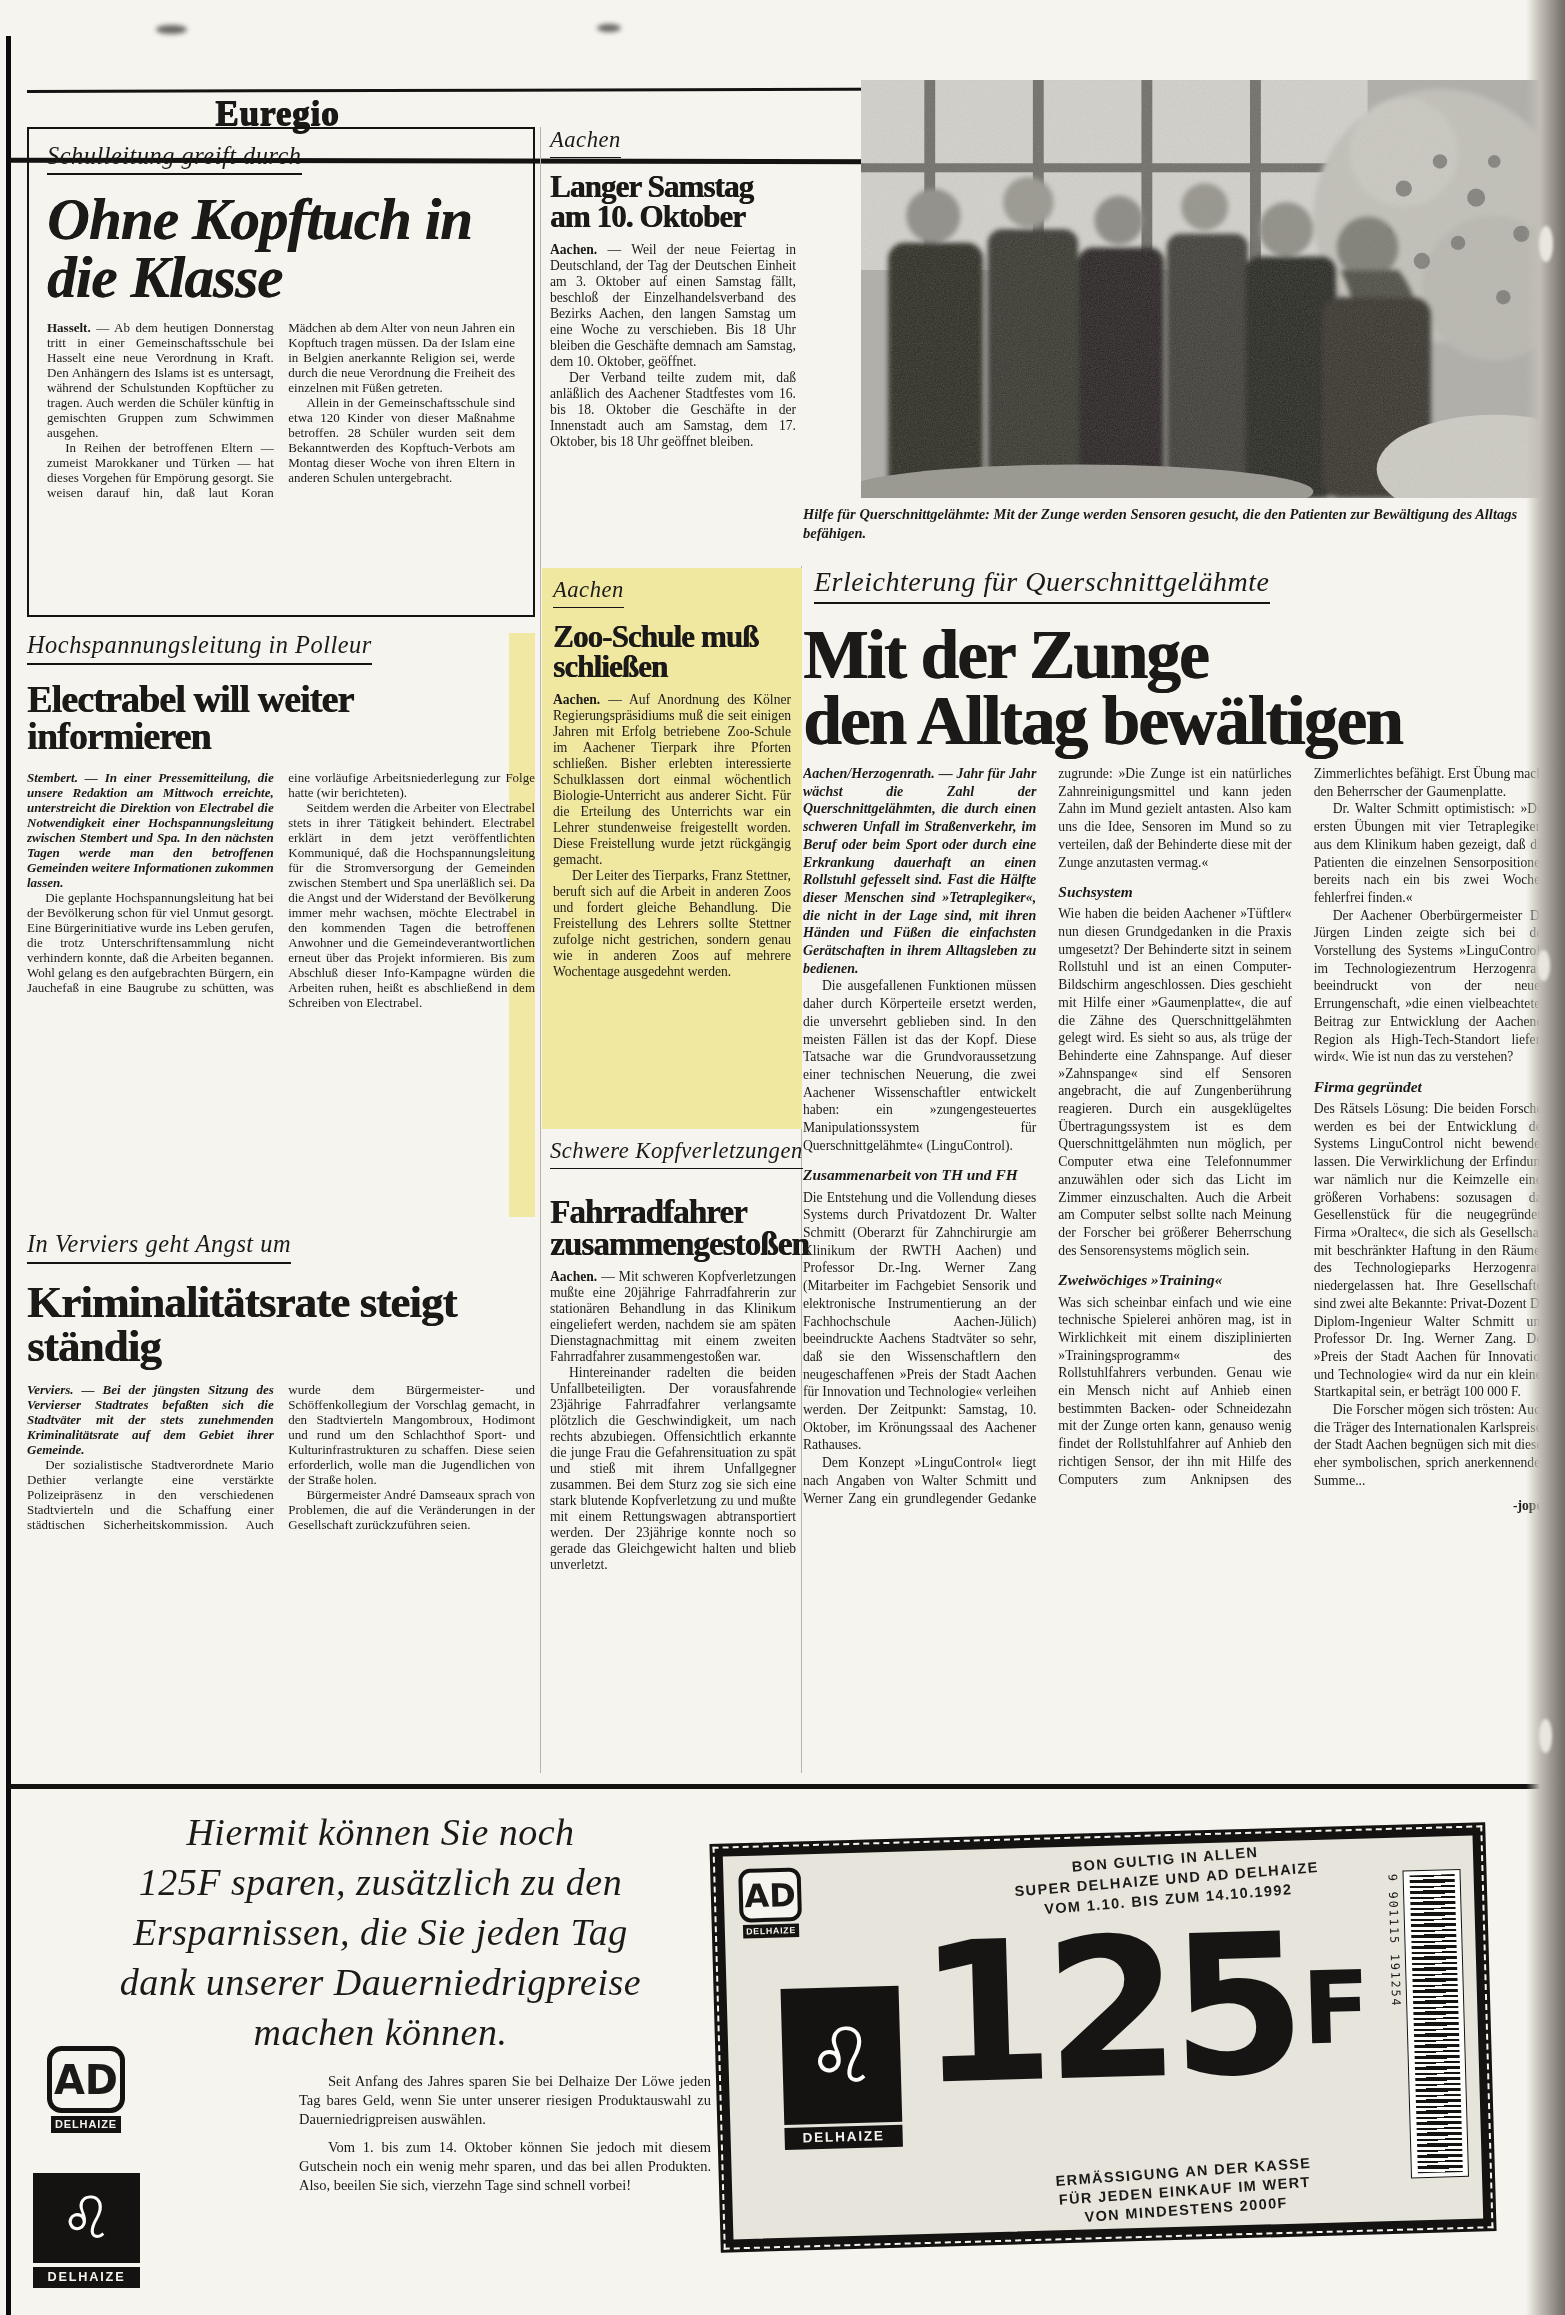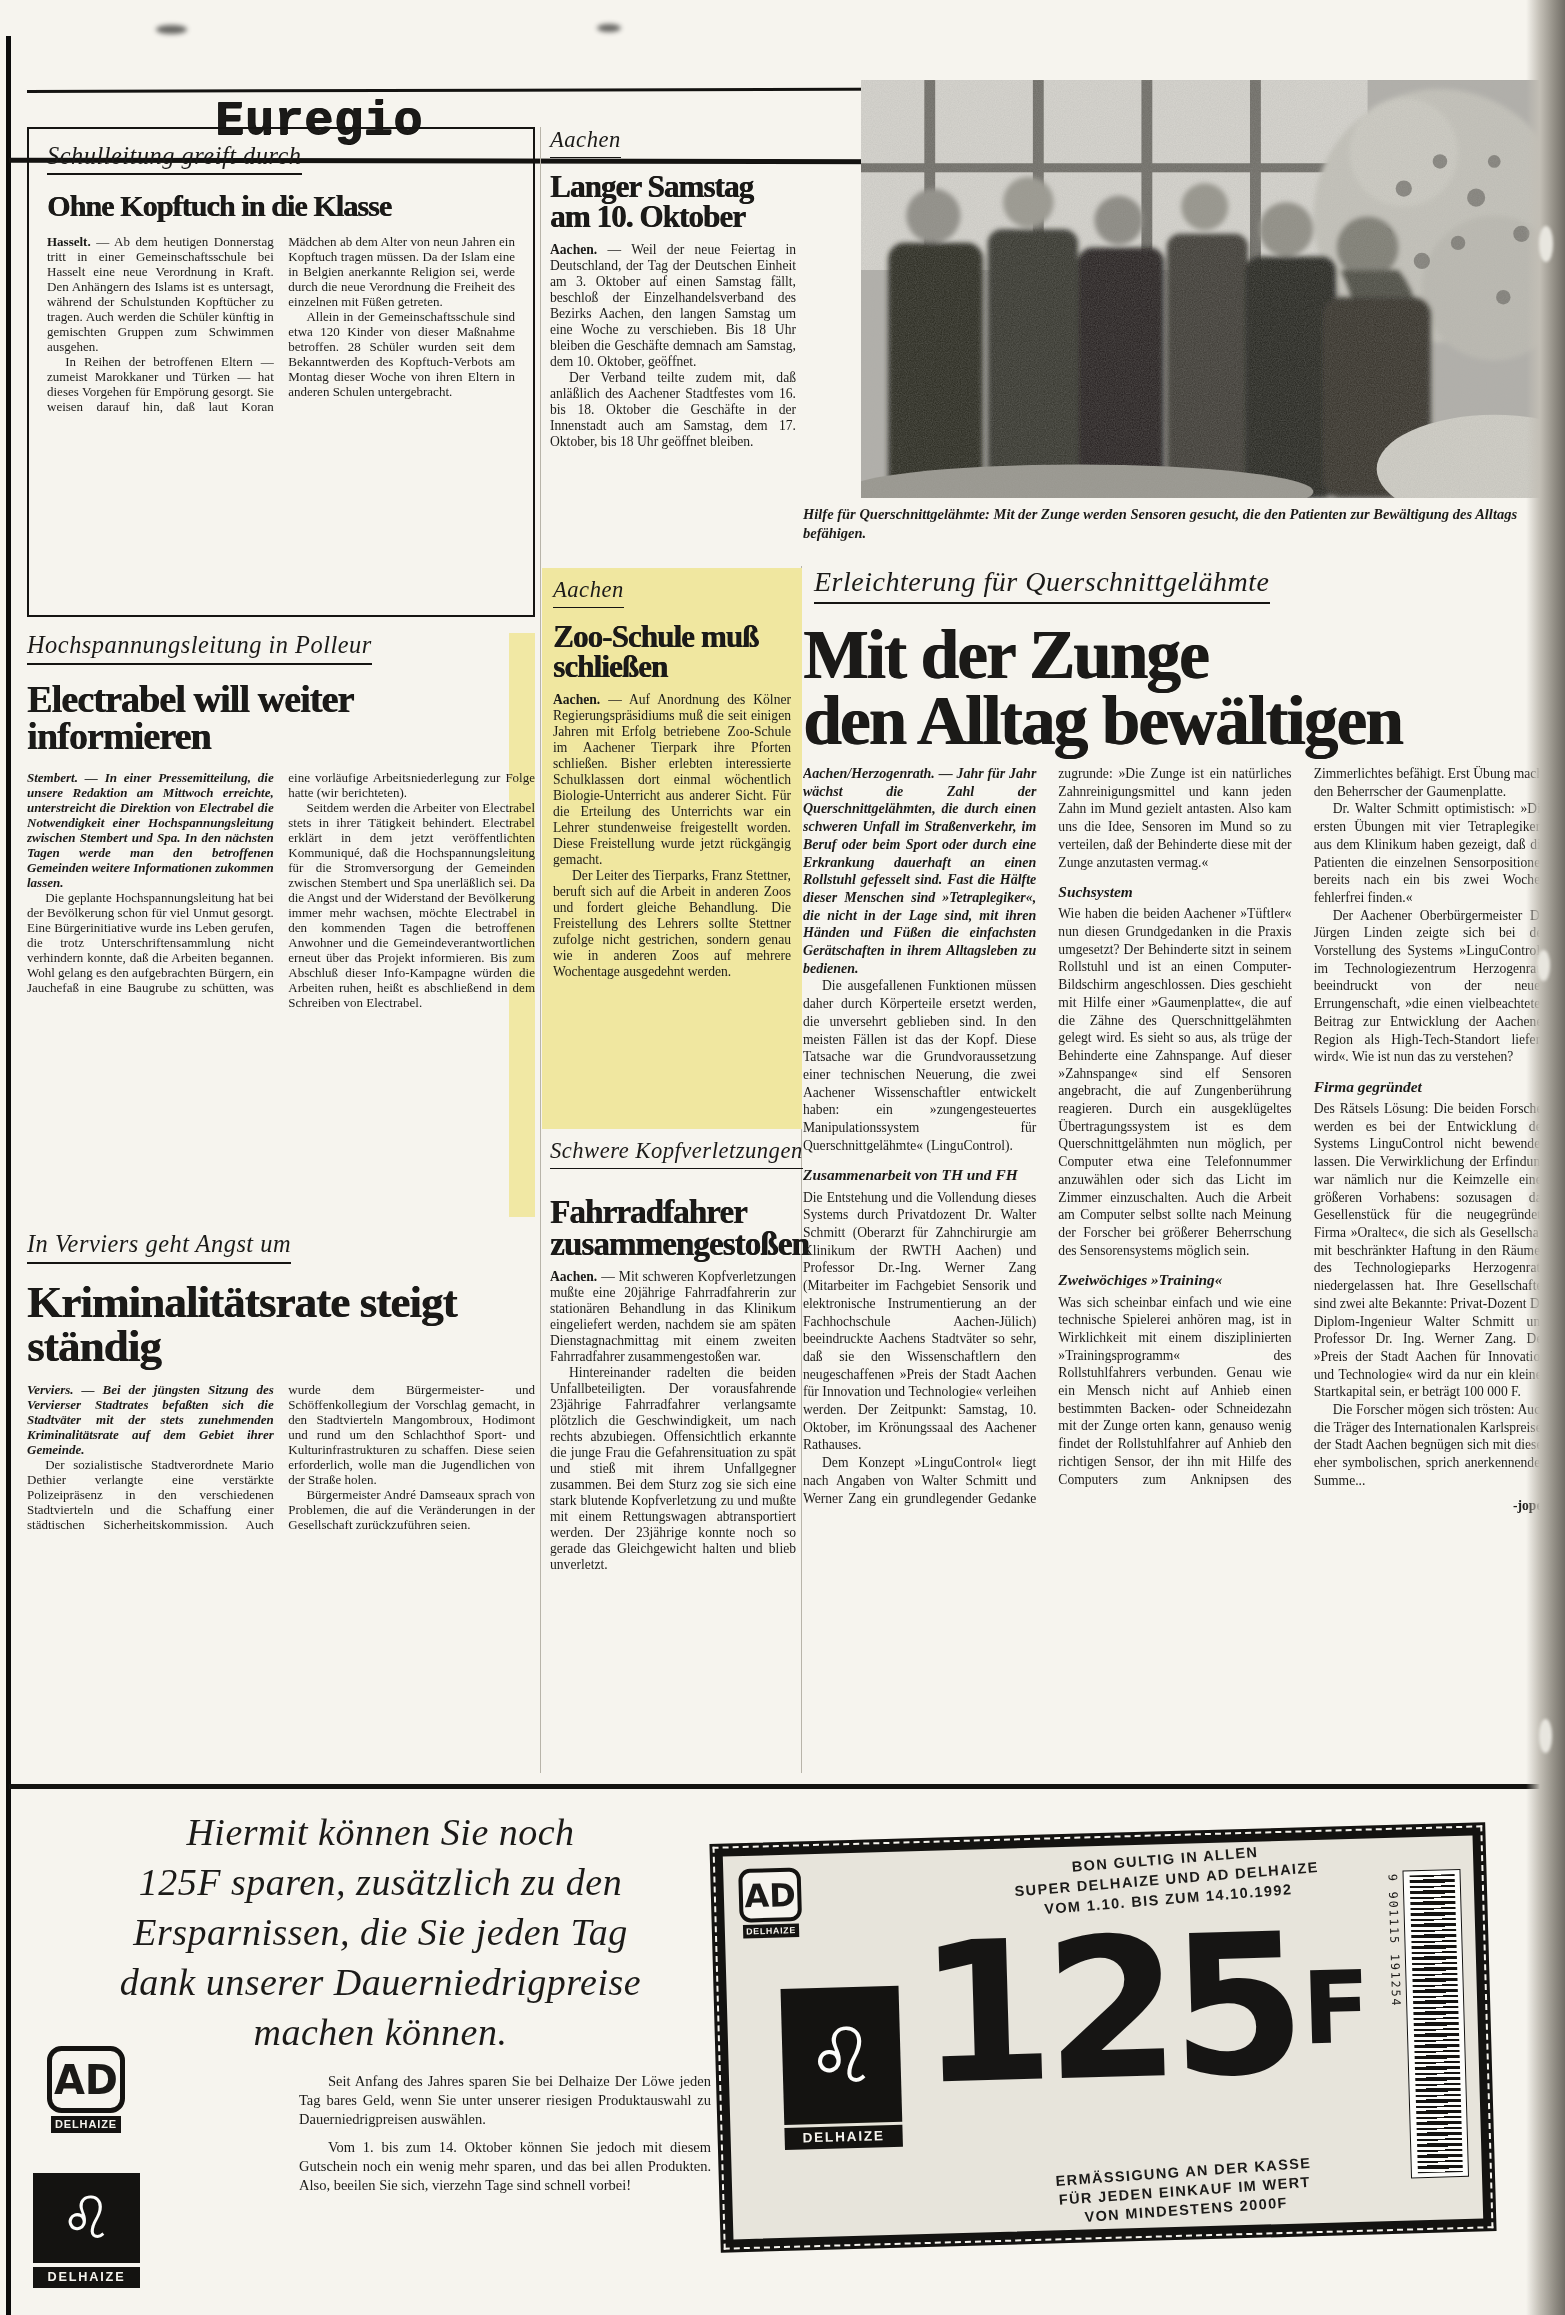--- a/index.html
+++ b/index.html
@@ -15,21 +15,21 @@
   .spine {
     position:absolute; right:0; top:0; width:40px; height:2316px;
     background:linear-gradient(90deg, rgba(150,146,138,0) 0%, #c2beb5 35%, #938f86 70%, #6e6a63 100%);
   }
   .spine-blob { position:absolute; background:#e8e6df; border-radius:50%; filter:blur(1.8px); }
 
   
   .rule { position:absolute; background:#141311; }
   .masthead-title {
     position:absolute; left:215px; top:94px;
-    font-family:Liberation Mono, monospace; font-weight:bold; font-size:48px; letter-spacing:0.9px;
+    font-family:Liberation Serif, serif; font-weight:bold; font-size:35px; letter-spacing:0.9px;
     text-shadow:1.1px 0 0 #141311, 0 0.9px 0 #141311;
     text-align:right;
   }
   .paper-name { position:absolute; left:934px; top:96px; font-family:"Liberation Sans", sans-serif; font-size:21px; line-height:26px; }
   .page-number {
     position:absolute; left:1451px; top:81px; font-family:"DejaVu Sans", sans-serif;
     font-weight:bold; font-size:58px; letter-spacing:-1.8px; text-shadow:0.9px 0 0 #141311;
   }
 
   
@@ -47,21 +47,21 @@
   .btext p.noindent { text-indent:0; }
   .city { font-weight:bold; }
   .lead { font-weight:bold; font-style:italic; }
   .subhead { font-weight:bold; font-style:italic; text-indent:0 !important; margin:12.7px 0 4.5px; font-size:15.4px; line-height:1.1; }
   .cols2 { column-count:2; column-gap:14.5px; overflow:hidden; }
   .cols3 { column-count:3; column-gap:22px; overflow:hidden; }
   .vdiv { position:absolute; width:0.9px; background:#b8b4a9; }
 
   
   #art-kopftuch { position:absolute; left:27px; top:127px; width:508px; height:490px; border:2.7px solid #151412; padding:12.7px 18px; }
-  #art-kopftuch .headline { font-size:30px; margin:7.2px 0 12.7px; }
+  #art-kopftuch .headline { font-size:59px; margin:7.2px 0 12.7px;font-style:italic; }
   #art-kopftuch .btext { font-size:13px; line-height:15px; height:304px; }
 
   #art-electrabel { position:absolute; left:27px; top:631px; width:508px; height:588px; }
   #art-electrabel .headline { font-size:38px; margin:7.2px 0 14.5px; }
   #art-electrabel .btext { font-size:13px; line-height:15px; height:362px; }
 
   #art-krimi { position:absolute; left:27px; top:1230px; width:508px; height:543px; }
   #art-krimi .headline { font-size:45px; margin:7.2px 0 14.5px; }
   #art-krimi .btext { font-size:13px; line-height:15px; height:344px; }
 

